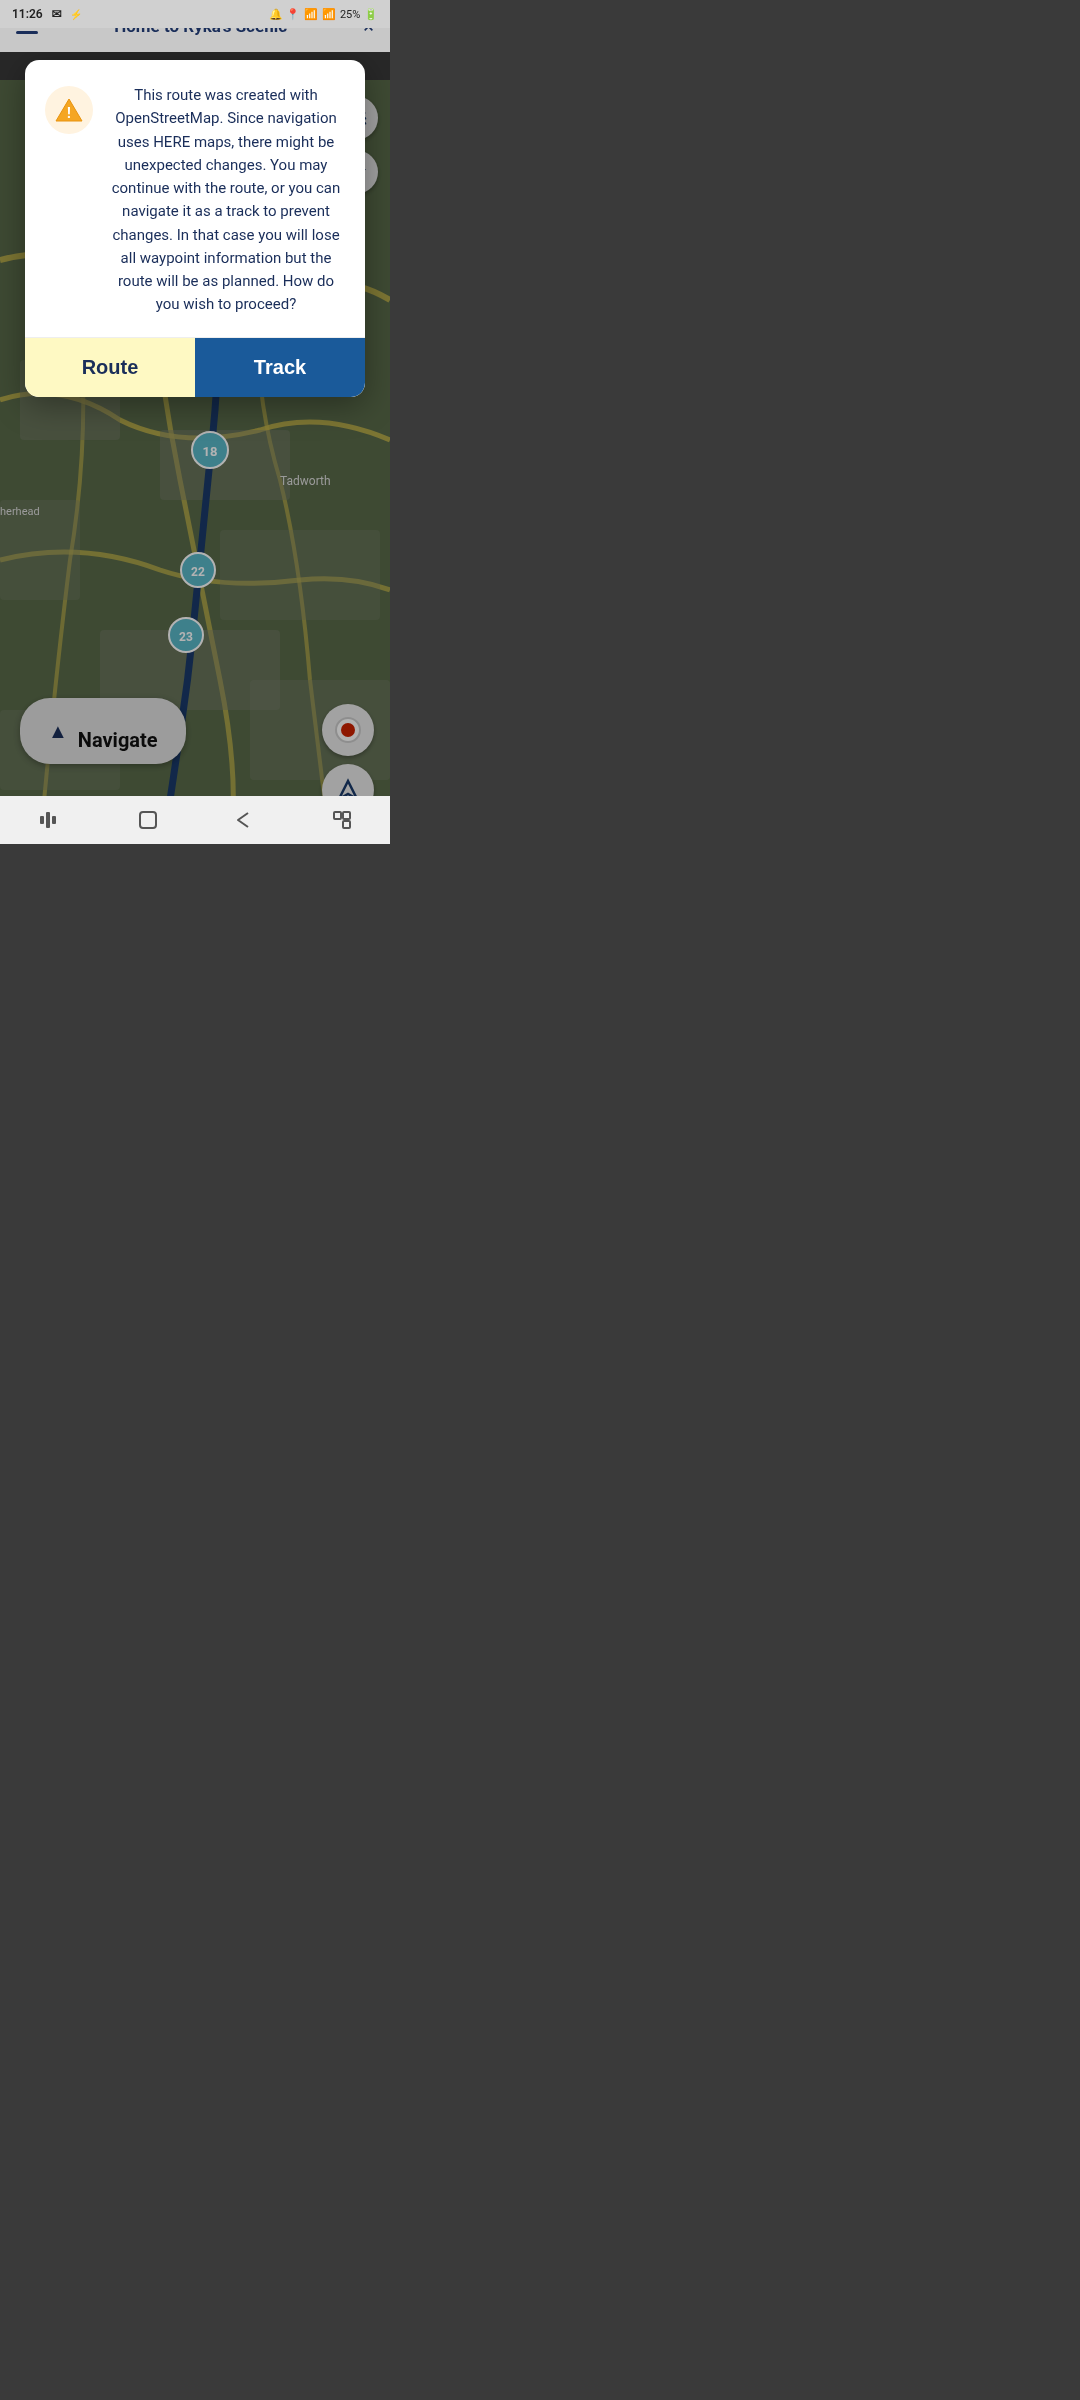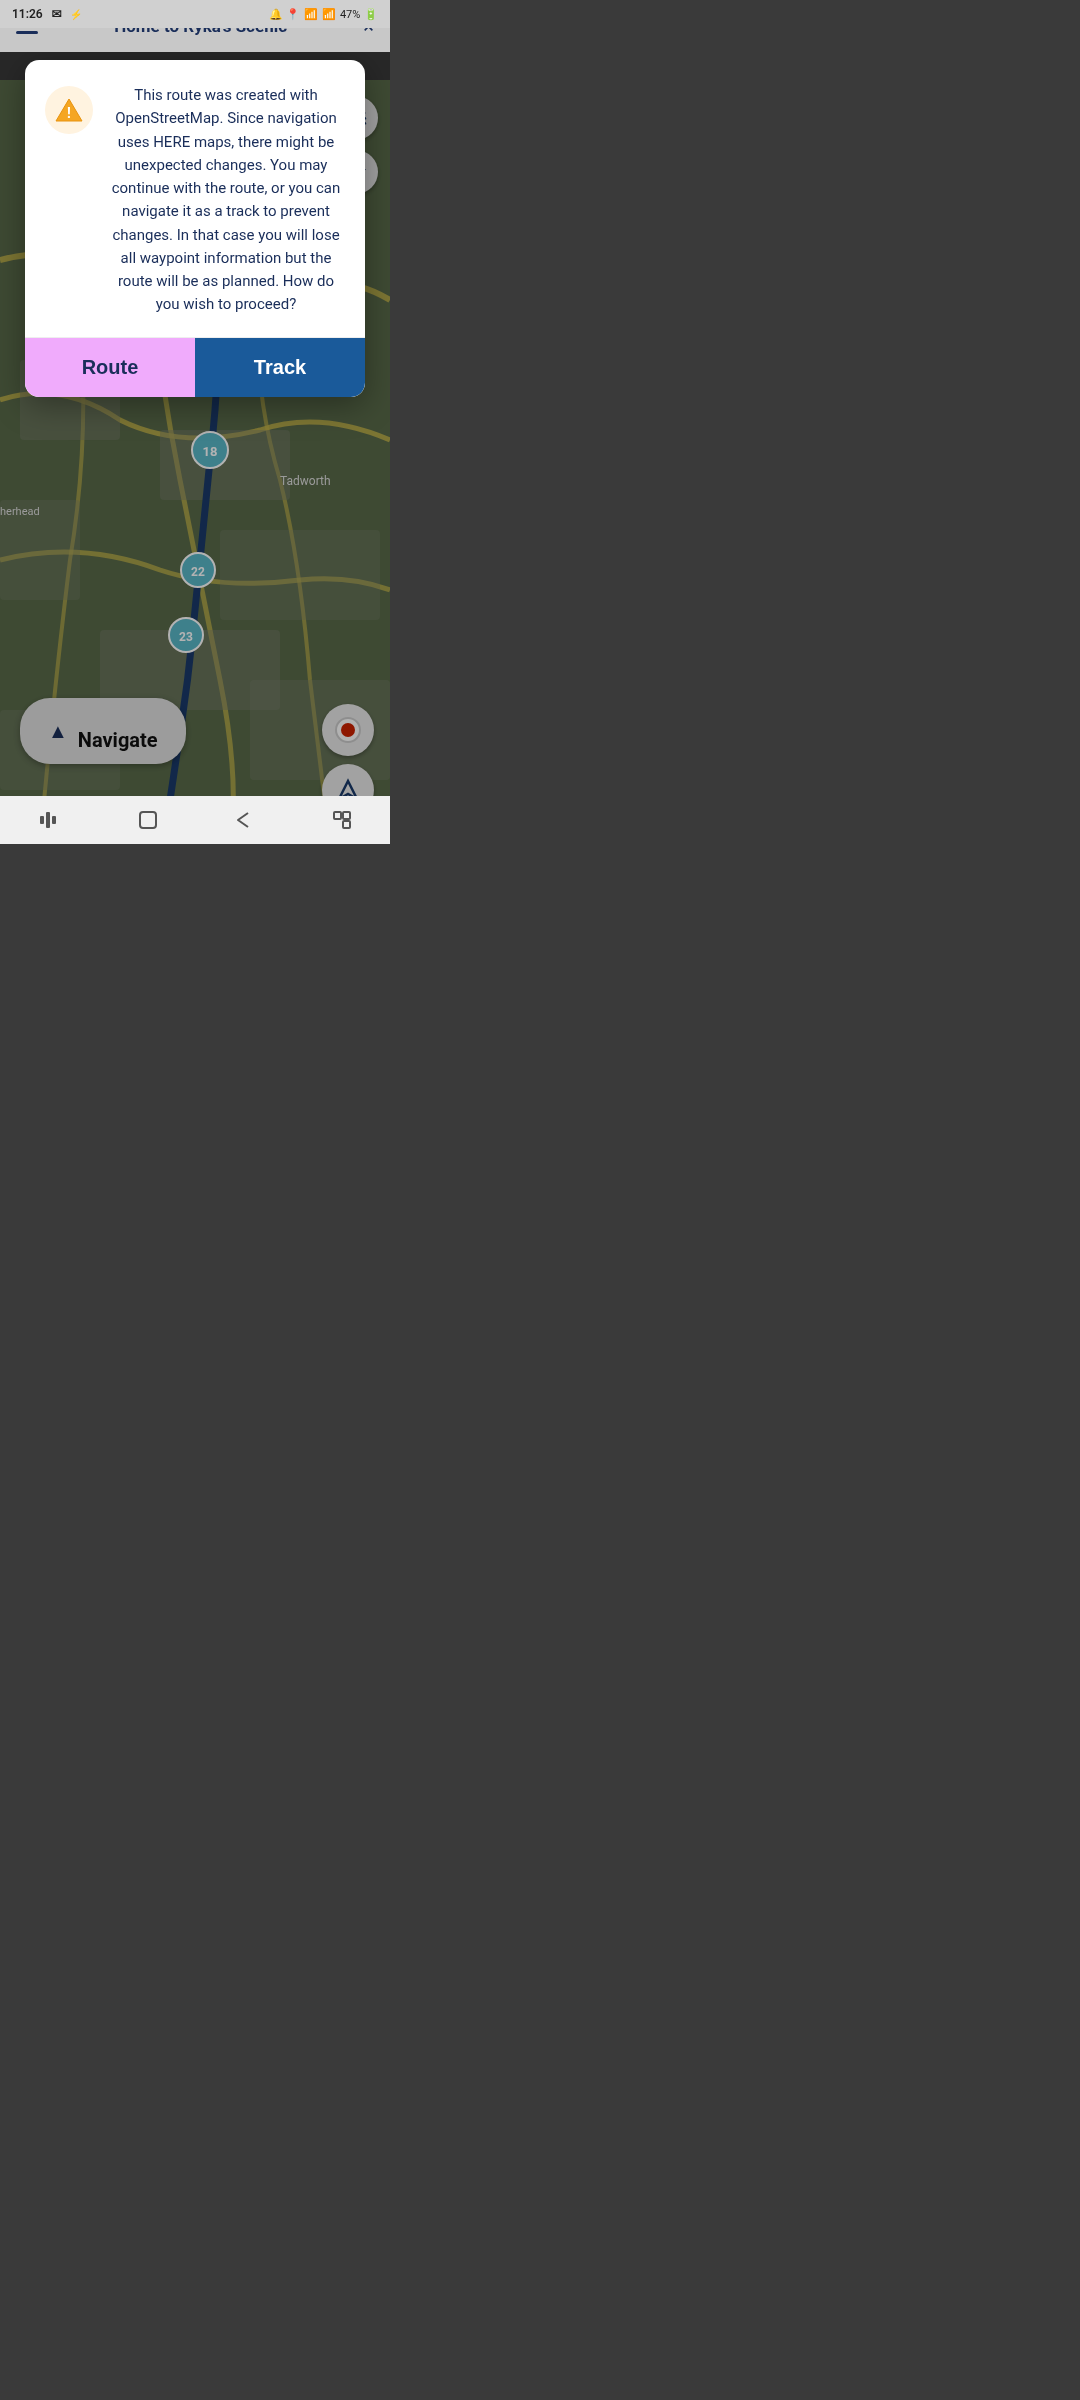--- a/index.html
+++ b/index.html
@@ -237,21 +237,21 @@
     }
 
     .modal-buttons {
       display: flex;
       border-top: 1px solid #eee;
     }
 
     .modal-btn-route {
       flex: 1;
       padding: 18px 0;
-      background: #f0abfc;
+      background: #fef9c3;
       border: none;
       font-size: 20px;
       font-weight: 700;
       color: #1a2e5a;
       cursor: pointer;
       border-bottom-left-radius: 14px;
     }
 
     .modal-btn-track {
       flex: 1;
@@ -389,21 +389,21 @@
   <div class="status-bar-left">
     <span>11:26</span>
     <span>✉</span>
     <span style="font-size:10px;">⚡</span>
   </div>
   <div class="status-bar-right">
     <span>🔔</span>
     <span>📍</span>
     <span>📶</span>
     <span>📶</span>
-    <span>47%</span>
+    <span>25%</span>
     <span>🔋</span>
   </div>
 </div>
 
 <div class="modal-overlay">
   <div class="modal">
     <div class="modal-body">
       <div class="modal-warning-icon">
         <svg width="28" height="28" viewBox="0 0 28 28" xmlns="http://www.w3.org/2000/svg">
           <polygon points="14,3 27,25 1,25" fill="#f5a623" stroke="#e8930e" stroke-width="1"></polygon>

